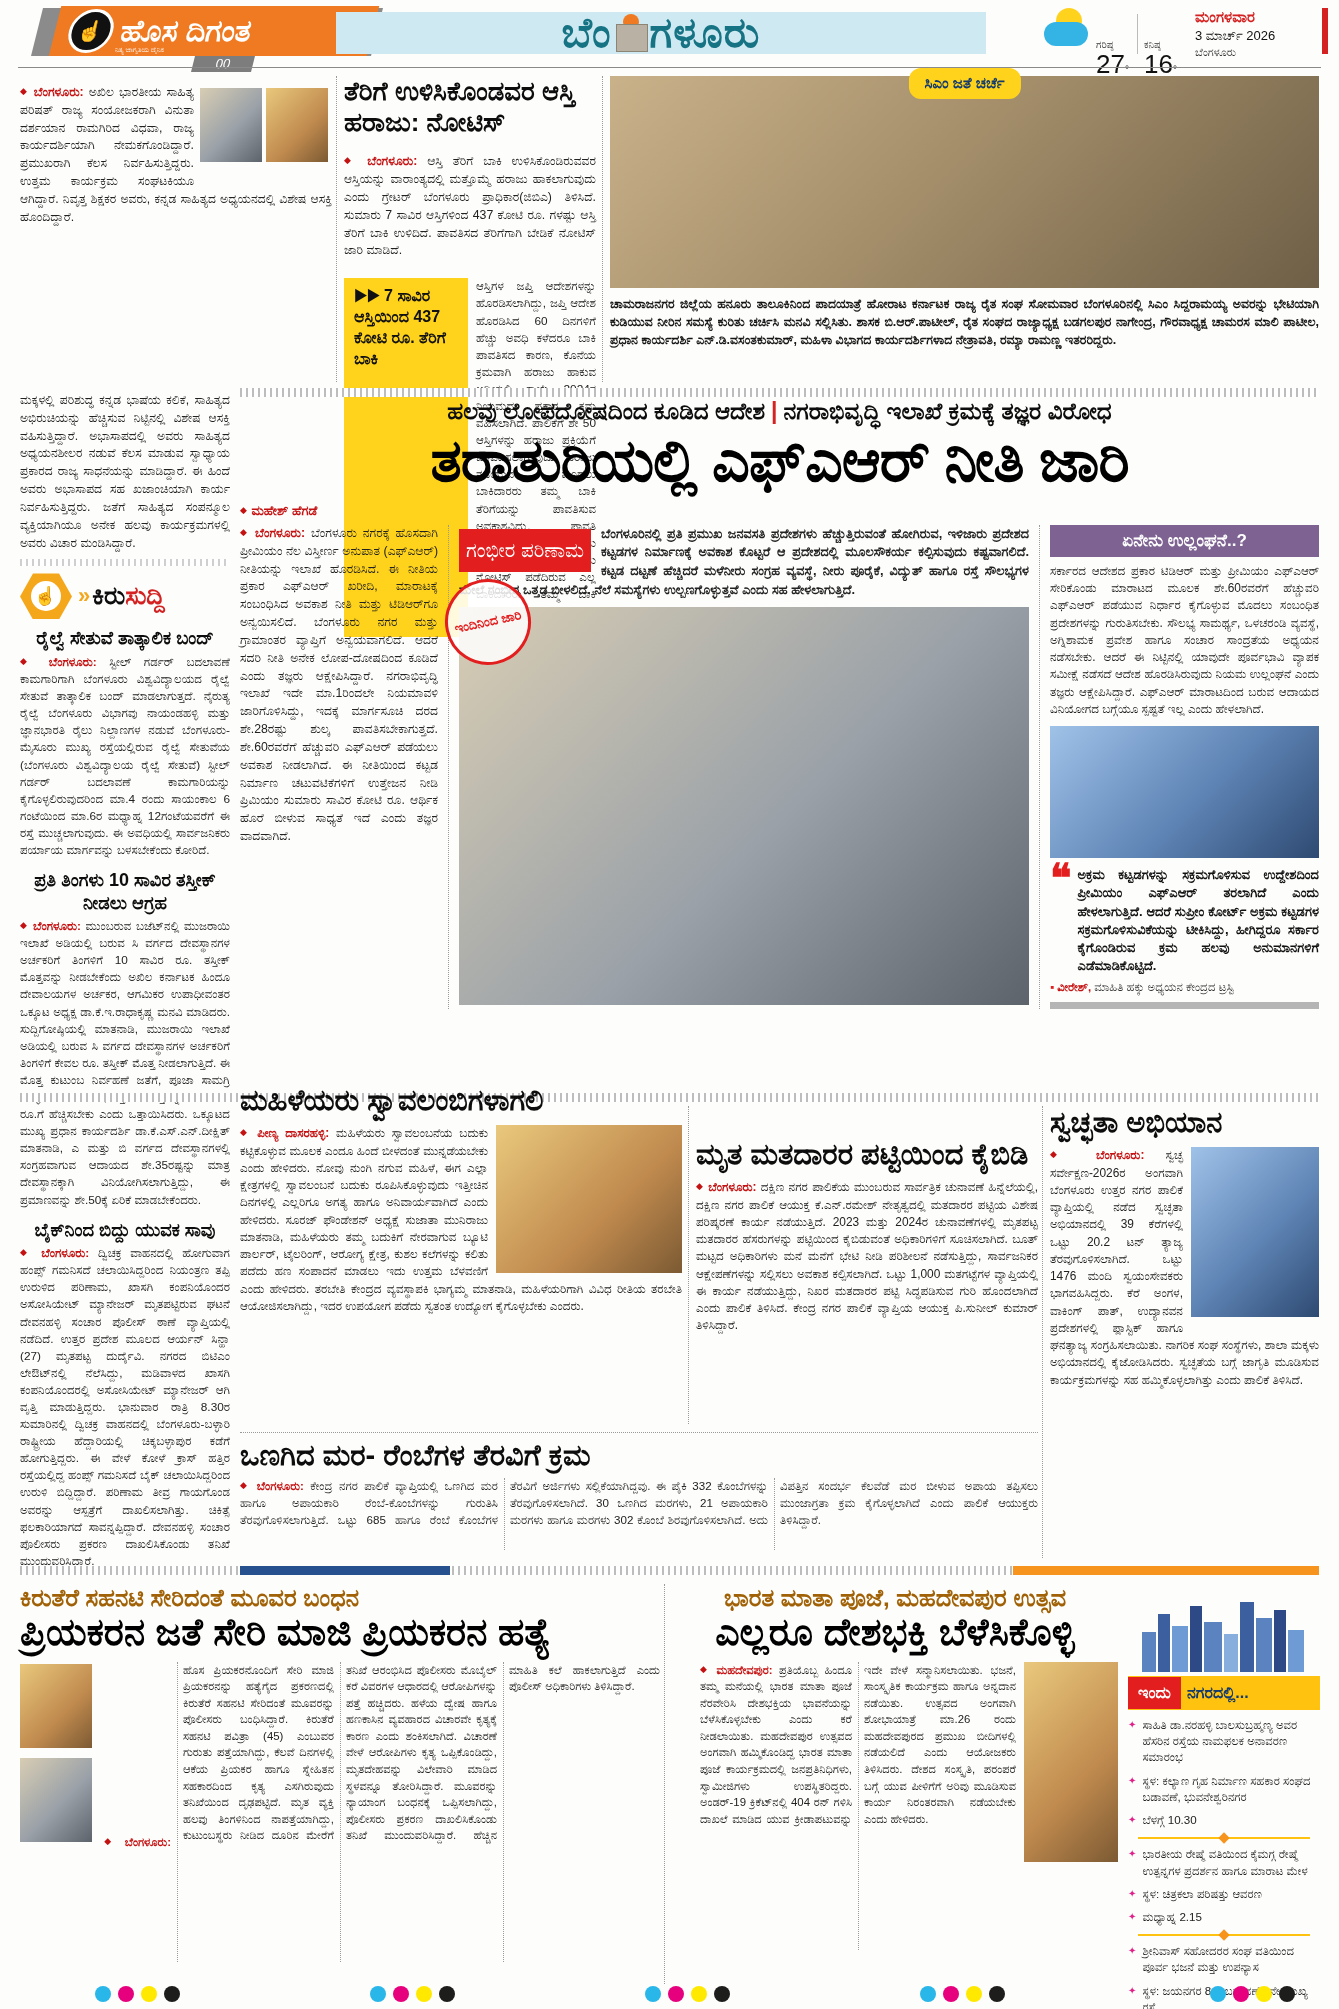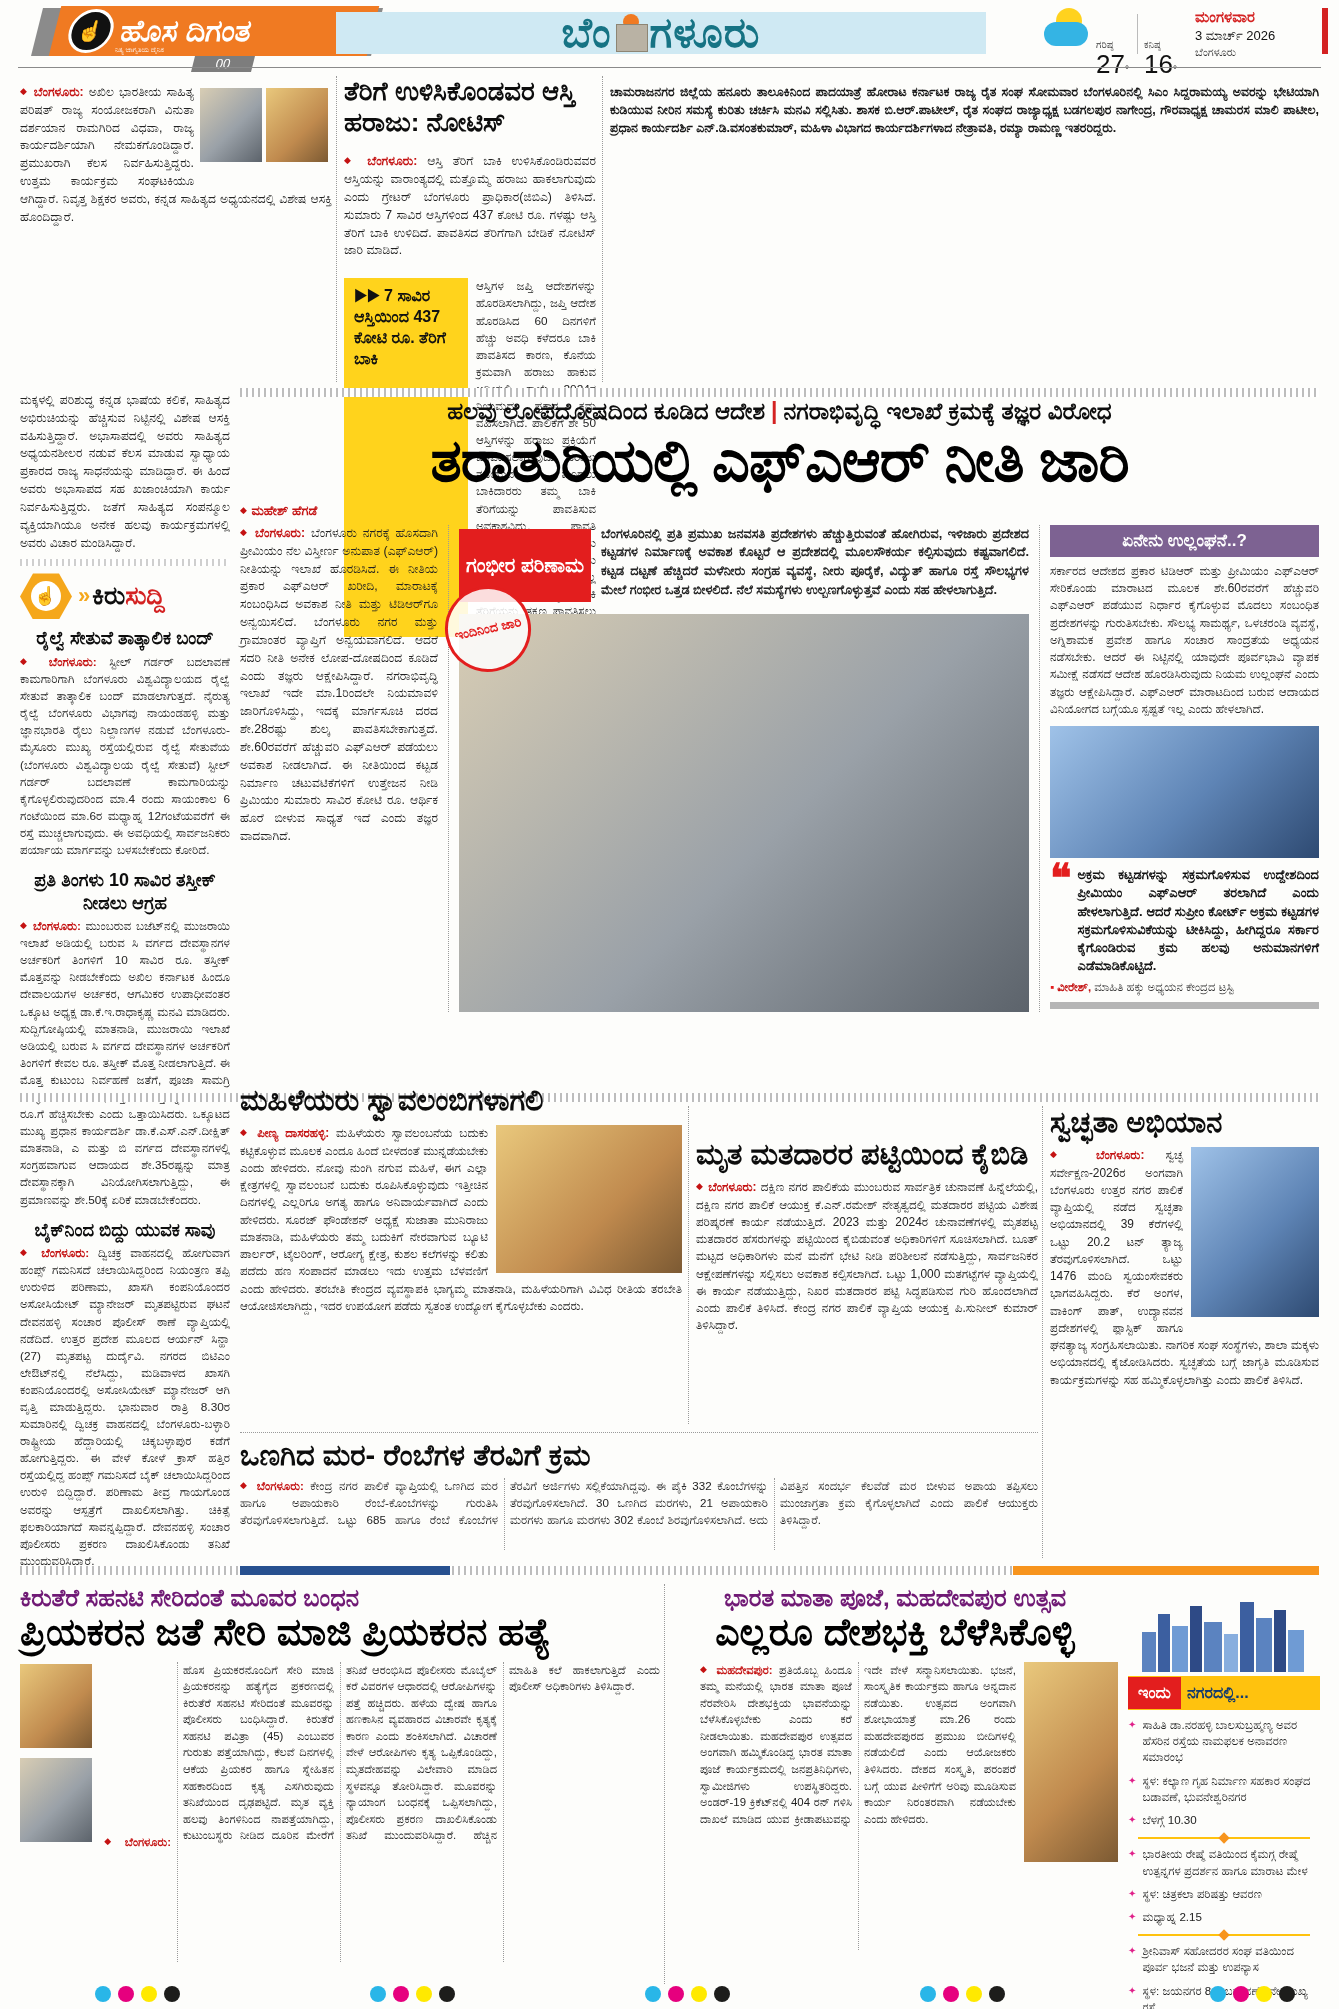--- a/index.html
+++ b/index.html
@@ -50,42 +50,42 @@
   .caption{font-size:12.5px;font-weight:bold;line-height:1.42;color:#151515;text-align:justify;}
   
   .quote-box{background:#ffd31c;padding:8px 10px;font-weight:bold;font-size:16px;line-height:1.3;color:#111;}
   .badge-yellow{position:absolute;left:50%;transform:translateX(-50%);top:-12px;background:#ffd31c;border-radius:12px;
                 padding:6px 16px;font-weight:bold;font-size:15px;color:#123a6e;text-align:center;line-height:1.25;}
   
   .kicker{font-weight:bold;font-size:23px;color:#0d0d0d;text-align:center;}
   .kicker .sep{color:#d42222;font-weight:bold;padding:0 6px;}
   .headline-xl{font-weight:bold;font-size:59px;color:#000;text-align:center;line-height:1.05;letter-spacing:-1px;white-space:nowrap;}
   .byline{color:#c41212;font-weight:bold;font-size:13px;}
-  .redbox{background:#e31e1e;color:#fff;font-weight:bold;font-size:20px;text-align:center;padding:24px 6px;line-height:1.25;}
+  .redbox{background:#e31e1e;color:#fff;font-weight:normal;font-size:20px;text-align:center;padding:9px 6px;line-height:1.25;}
   .purple-head{background:#7d6292;color:#fff;font-weight:bold;font-size:17px;text-align:center;padding:6px 4px;}
   .stamp{position:absolute;width:86px;height:86px;border:3px solid #e31e1e;border-radius:50%;color:#e31e1e;
          font-weight:bold;font-size:13px;display:flex;align-items:center;justify-content:center;text-align:center;
          background:rgba(255,255,255,.85);transform:rotate(-12deg);line-height:1.2;padding:4px;box-sizing:border-box;}
   .quote-mark{color:#e31e1e;font-size:40px;line-height:.6;font-weight:bold;}
   .quote-txt{font-size:13px;font-weight:bold;line-height:1.4;color:#111;text-align:justify;}
   .attrib{font-size:11.5px;color:#333;margin-top:6px;}
   .attrib .nm{color:#c41212;font-weight:bold;}
   .graybar{background:#b5b5b5;height:7px;}
   .bluebar{background:#27508f;height:9px;}
   .orangebar{background:#f7941d;height:9px;}
   
   .kiru-row{display:flex;align-items:center;gap:6px;}
   .hexa{width:52px;height:46px;background:#f5a71b;clip-path:polygon(25% 0,75% 0,100% 50%,75% 100%,25% 100%,0 50%);
         display:flex;align-items:center;justify-content:center;flex:0 0 auto;}
   .hexa .inner{width:30px;height:30px;border-radius:50%;background:#fff;display:flex;align-items:center;justify-content:center;font-size:18px;color:#111;}
   .kiru-title{font-weight:bold;font-size:25px;color:#0d0d0d;}
   .kiru-title .red{color:#d42222;}
   .chev{color:#f5a71b;font-weight:bold;font-size:22px;letter-spacing:-4px;}
   
-  .kicker2{font-weight:bold;font-size:24px;color:#701a75;}
+  .kicker2{font-weight:bold;font-size:24px;color:#a16207;}
   .headline-b{font-weight:bold;font-size:38px;color:#000;line-height:1.1;}
   .cols4{column-count:4;column-gap:12px;column-rule:1px dotted #9a9a9a;}
   .cols3{column-count:3;column-gap:12px;column-rule:1px dotted #9a9a9a;}
   .cols2{column-count:2;column-gap:12px;column-rule:1px dotted #9a9a9a;}
   .mug{width:72px;height:84px;display:inline-block;margin:2px 4px 4px 0;}
   
   .today{box-sizing:border-box;}
   .today-head{display:flex;align-items:center;background:#ffc20e;height:34px;}
   .today-head .ind{background:#e31e1e;color:#fff;font-weight:bold;font-size:16px;padding:7px 10px;}
   .today-head .rest{color:#123a6e;font-weight:bold;font-size:16px;padding-left:6px;}
@@ -168,20 +168,23 @@
         <span style="color:#111;">▶▶</span>
         <span>7 ಸಾವಿರ ಆಸ್ತಿಯಿಂದ 437 ಕೋಟಿ ರೂ. ತೆರಿಗೆ ಬಾಕಿ</span>
       </div>
       <div class="body-txt" style="font-size:11.8px;">ಆಸ್ತಿಗಳ ಜಪ್ತಿ ಆದೇಶಗಳನ್ನು ಹೊರಡಿಸಲಾಗಿದ್ದು, ಜಪ್ತಿ ಆದೇಶ ಹೊರಡಿಸಿದ 60 ದಿನಗಳಿಗೆ ಹೆಚ್ಚು ಅವಧಿ ಕಳೆದರೂ ಬಾಕಿ ಪಾವತಿಸದ ಕಾರಣ, ಕೊನೆಯ ಕ್ರಮವಾಗಿ ಹರಾಜು ಹಾಕುವ ಅಡಿಯಲ್ಲಿ ಕಾಯ್ದೆ 2024ರ ನಿಯಮದ ಪ್ರಕಾರ ಕ್ರಮ ವಹಿಸಲಾಗಿದೆ. ಪಾಲಿಕೆಗೆ ಶೇ 50 ಆಸ್ತಿಗಳನ್ನು ಹರಾಜು ಪ್ರಕ್ರಿಯೆಗೆ ಒಳಪಡಿಸಲಾಗುವುದು. ಹರಾಜು ನಡೆಯುವ ಮೊದಲು ಬಾಕಿದಾರರು ತಮ್ಮ ಬಾಕಿ ತೆರಿಗೆಯನ್ನು ಪಾವತಿಸುವ ಅವಕಾಶವಿದ್ದು, ಪಾವತಿ ಮಾಡಿದಲ್ಲಿ ಹರಾಜು ರದ್ದುಪಡಿಸಲಾಗುತ್ತದೆ. ಹರಾಜು ನೋಟಿಸ್ ಪಡೆದಿರುವ ಎಲ್ಲ ಬಾಕಿದಾರರು ತಮ್ಮ ಬಾಕಿ ತೆರಿಗೆಯನ್ನು ತಕ್ಷಣ ಪಾವತಿಸಲು ಜಿಬಿಎ ತಿಳಿಸಿದೆ.</div>
     </div>
   </div>
 
   <div class="abs vrule" style="left:602px;top:76px;height:306px;"></div>
 
   <div class="abs" style="left:610px;top:76px;width:709px;">
+    <div class="photo" style="position:relative;width:709px;height:212px;">
+      <div class="badge-yellow" style="top:-8px;">ಸಿಎಂ ಜತೆ ಚರ್ಚೆ</div>
+    </div>
     <div class="caption" style="margin-top:8px;">ಚಾಮರಾಜನಗರ ಜಿಲ್ಲೆಯ ಹನೂರು ತಾಲೂಕಿನಿಂದ ಪಾದಯಾತ್ರೆ ಹೋರಾಟ ಕರ್ನಾಟಕ ರಾಜ್ಯ ರೈತ ಸಂಘ ಸೋಮವಾರ ಬೆಂಗಳೂರಿನಲ್ಲಿ ಸಿಎಂ ಸಿದ್ದರಾಮಯ್ಯ ಅವರನ್ನು ಭೇಟಿಯಾಗಿ ಕುಡಿಯುವ ನೀರಿನ ಸಮಸ್ಯೆ ಕುರಿತು ಚರ್ಚಿಸಿ ಮನವಿ ಸಲ್ಲಿಸಿತು. ಶಾಸಕ ಬಿ.ಆರ್.ಪಾಟೀಲ್, ರೈತ ಸಂಘದ ರಾಜ್ಯಾಧ್ಯಕ್ಷ ಬಡಗಲಪುರ ನಾಗೇಂದ್ರ, ಗೌರವಾಧ್ಯಕ್ಷ ಚಾಮರಸ ಮಾಲಿ ಪಾಟೀಲ, ಪ್ರಧಾನ ಕಾರ್ಯದರ್ಶಿ ಎನ್.ಡಿ.ವಸಂತಕುಮಾರ್, ಮಹಿಳಾ ವಿಭಾಗದ ಕಾರ್ಯದರ್ಶಿಗಳಾದ ನೇತ್ರಾವತಿ, ರಮ್ಯಾ ರಾಮಣ್ಣ ಇತರರಿದ್ದರು.</div>
   </div>
 
   <div class="abs hatch" style="left:240px;top:388px;width:1079px;"></div>
 
   <div class="abs" style="left:20px;top:392px;width:210px;">
     <div class="body-txt">ಮಕ್ಕಳಲ್ಲಿ ಪರಿಶುದ್ಧ ಕನ್ನಡ ಭಾಷೆಯ ಕಲಿಕೆ, ಸಾಹಿತ್ಯದ ಅಭಿರುಚಿಯನ್ನು ಹೆಚ್ಚಿಸುವ ನಿಟ್ಟಿನಲ್ಲಿ ವಿಶೇಷ ಆಸಕ್ತಿ ವಹಿಸುತ್ತಿದ್ದಾರೆ. ಅಭಾಸಾಪದಲ್ಲಿ ಅವರು ಸಾಹಿತ್ಯದ ಅಧ್ಯಯನಶೀಲರ ನಡುವೆ ಕೆಲಸ ಮಾಡುವ ಸ್ವಾಧ್ಯಾಯ ಪ್ರಕಾರದ ರಾಜ್ಯ ಸಾಧನೆಯನ್ನು ಮಾಡಿದ್ದಾರೆ. ಈ ಹಿಂದೆ ಅವರು ಅಭಾಸಾಪದ ಸಹ ಖಜಾಂಚಿಯಾಗಿ ಕಾರ್ಯ ನಿರ್ವಹಿಸುತ್ತಿದ್ದರು. ಜತೆಗೆ ಸಾಹಿತ್ಯದ ಸಂಪನ್ಮೂಲ ವ್ಯಕ್ತಿಯಾಗಿಯೂ ಅನೇಕ ಹಲವು ಕಾರ್ಯಕ್ರಮಗಳಲ್ಲಿ ಅವರು ವಿಚಾರ ಮಂಡಿಸಿದ್ದಾರೆ.</div>
     <div class="mini-hatch"></div>
     <div class="kiru-row">
       <span class="hexa">

